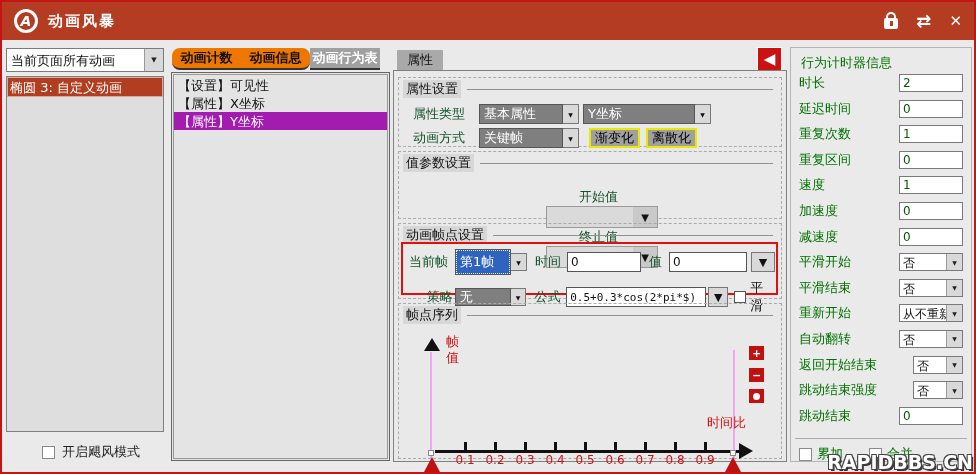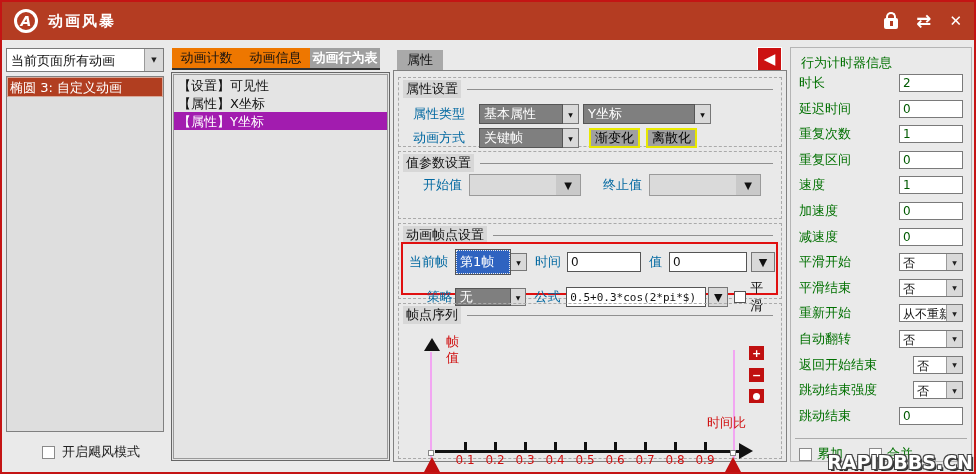--- a/index.html
+++ b/index.html
@@ -20,36 +20,36 @@
   
   .lcombo{position:absolute;left:4px;top:8px;width:158px;height:24px;background:#fff;border:1px solid #7a7a7a;display:flex;align-items:stretch;}
   .lcombo .txt{flex:1;font-size:13px;color:#111;padding:3px 4px;overflow:hidden;white-space:nowrap;}
   .dbtn{width:19px;background:#D9D9D9;border-left:1px solid #9a9a9a;display:flex;align-items:center;justify-content:center;color:#222;font-size:7px;}
   .llist{position:absolute;left:4px;top:36px;width:158px;height:356px;background:#DEDEDE;border:1px solid #808080;}
   .lrow-sel{height:20px;background:#B13E20;color:#fff;font-size:13px;padding:2px 3px;white-space:nowrap;overflow:hidden;box-shadow:inset 0 0 0 1px #D8A898;}
   .chkrow{position:absolute;display:flex;align-items:center;gap:7px;font-size:13px;color:#222;}
   .cbox{width:13px;height:13px;background:#fff;border:1px solid #8a8a8a;flex:0 0 auto;}
   
   .tabbar{position:absolute;left:170px;top:8px;height:22px;display:flex;}
-  .tab-orange{width:138px;background:#EE7700;display:flex;align-items:center;justify-content:space-around;font-size:13px;font-weight:normal;color:#111;border-bottom:2px solid #333;}
+  .tab-orange{width:138px;background:#EE7700;display:flex;align-items:center;justify-content:space-around;font-size:13px;font-weight:bold;color:#111;border-bottom:2px solid #333;border-radius:8px;}
   .tab-gray{width:70px;background:#A0A0A0;color:#fff;font-size:13px;font-weight:bold;display:flex;align-items:center;justify-content:center;border-bottom:2px solid #333;}
   .mlist{position:absolute;left:169px;top:32px;width:219px;height:389px;background:#E4E4E4;border:1px solid #666;padding:1px;}
   .mlist-inner{width:100%;height:100%;border:1px solid #999;background:#E4E4E4;padding-top:1px;}
   .mrow{height:18px;font-size:13px;color:#111;padding:1px 4px;white-space:nowrap;}
   .mrow.sel{background:#a21caf;color:#fff;}
   
   .main-tab{position:absolute;left:395px;top:10px;width:46px;height:20px;background:#A9A9A9;color:#111;font-size:13px;display:flex;align-items:center;justify-content:center;}
   .back-btn{position:absolute;left:755px;top:7px;width:25px;height:24px;background:#CC1111;border:1px solid #fff;display:flex;align-items:center;justify-content:center;color:#fff;font-size:15px;font-weight:bold;}
   .main-box{position:absolute;left:391px;top:30px;width:394px;height:392px;background:#E9E9E9;border:1px solid #808080;}
   .sec{position:absolute;left:4px;width:384px;border:1px dashed #aaa;}
   .sec-hdr{display:flex;align-items:center;height:18px;margin-top:2px;}
   .sec-hdr .t{background:#D7D7D7;font-size:13px;color:#111;padding:0 3px;margin-left:4px;white-space:nowrap;}
   .sec-hdr .ln{flex:1;height:1px;background:#909090;margin:0 8px 0 6px;}
   .frow{display:flex;align-items:center;margin-top:6px;}
-  .olab{color:#0369a1;font-size:13px;white-space:nowrap;}
+  .olab{color:#14532d;font-size:13px;white-space:nowrap;}
   .dcombo{height:20px;background:#7F7F7F;color:#fff;font-size:13px;display:flex;align-items:center;padding:0 4px;border:1px solid #555;white-space:nowrap;overflow:hidden;}
   .dcombo.blue{background:#2F63C0;outline:1px dotted #eee;outline-offset:-2px;}
   .sabtn{width:16px;height:20px;background:#D9D9D9;border:1px solid #777;border-left:none;display:flex;align-items:center;justify-content:center;font-size:6px;color:#111;}
   .ybtn{height:20px;background:#A0A0A0;border:2px solid #E8E800;color:#000000;font-size:13px;display:flex;align-items:center;justify-content:center;padding:0 4px;white-space:nowrap;}
   .ltcombo{height:22px;background:#DADADA;border:1px solid #9a9a9a;display:flex;align-items:stretch;}
   .ltcombo .sp{flex:1;}
   .ltcombo .ar{width:24px;background:#C9C9C9;display:flex;align-items:center;justify-content:center;font-size:10px;color:#111;}
   .tinput{height:20px;background:#fff;border:1px solid #555;font-size:12px;color:#111;padding:1px 3px;}
   .bigar{width:24px;height:20px;background:#D9D9D9;border:1px solid #777;display:flex;align-items:center;justify-content:center;font-size:11px;color:#111;}
   .redbox{position:absolute;left:2px;right:3px;top:18px;bottom:3px;border:2px solid #E01010;}
@@ -154,21 +154,21 @@
           <span style="width:6px;"></span>
           <span class="ybtn">离散化</span>
         </div>
       </div>
 
       <div class="sec" style="top:80px;height:68px;">
         <div class="sec-hdr">
           <span class="t">值参数设置</span>
           <span class="ln"></span>
         </div>
-        <div class="frow" style="margin-left:24px;margin-top:2px;">
+        <div class="frow" style="margin-left:24px;margin-top:16px;flex-direction:column;">
           <span class="olab" style="width:46px;">开始值</span>
           <span class="ltcombo" style="width:112px;">
             <span class="sp"></span>
             <span class="ar">▼</span>
           </span>
           <span style="width:22px;"></span>
           <span class="olab" style="width:46px;">终止值</span>
           <span class="ltcombo" style="width:112px;">
             <span class="sp"></span>
             <span class="ar">▼</span>

